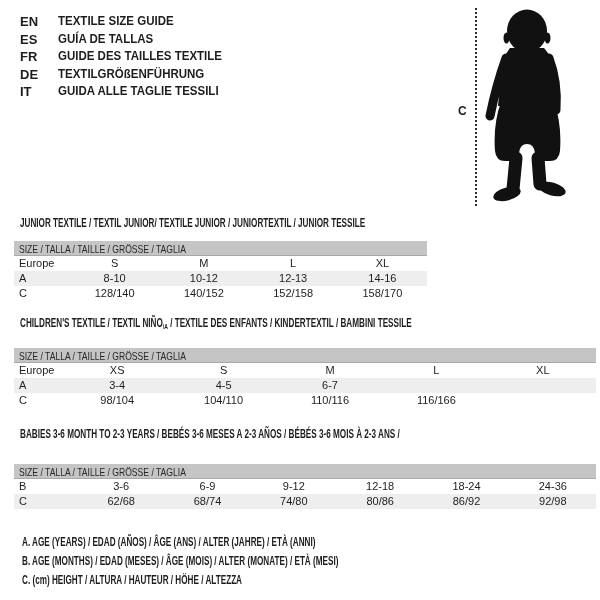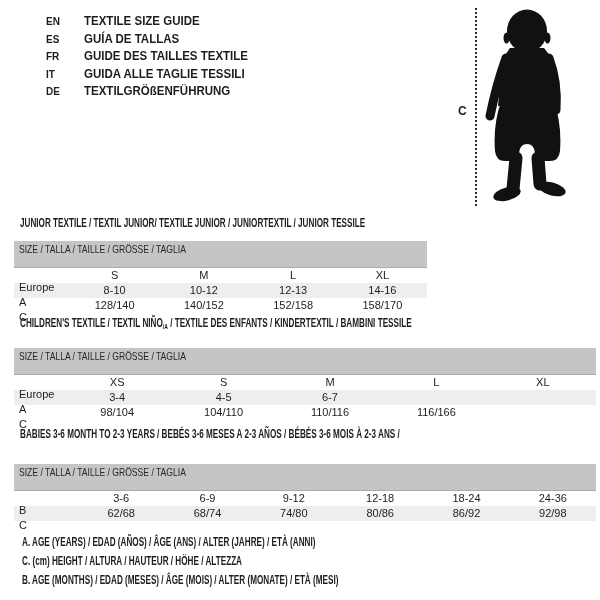--- a/index.html
+++ b/index.html
@@ -3,21 +3,21 @@
 <meta charset="utf-8">
 <style>
   html,body{margin:0;padding:0;background:#fff;}
   .canvas{
     position:relative;width:600px;height:600px;background:#ffffff;
     font-family:"Liberation Sans",sans-serif;color:#1d1d1b;overflow:hidden;
   }
   
   .lang-block{position:absolute;left:20px;top:13px;}
   .lang-row{display:flex;line-height:17.5px;}
-  .lang-code{width:38px;font-size:10px;font-weight:bold;margin-left:26px;}
+  .lang-code{width:38px;font-size:13px;font-weight:bold;}
   .lang-title{font-size:12.5px;font-weight:bold;display:inline-block;
     transform:scaleX(0.92);transform-origin:0 50%;white-space:nowrap;}
   
   .figure{position:absolute;left:450px;top:6px;width:145px;height:202px;}
   .fig-line{position:absolute;left:25px;top:2px;height:198px;width:0;
     border-left:2px dotted #2a2a2a;}
   .fig-label{position:absolute;left:8px;top:98px;font-size:12px;font-weight:bold;}
   .fig-svg{position:absolute;left:30px;top:0;}
   
   .sec{position:absolute;left:14px;}
@@ -25,29 +25,29 @@
   #sec1{top:314px;width:582px;}
   #sec2{top:425px;width:582px;}
   .sec-heading{position:absolute;left:6px;top:0;text-align:right;}
   .heading-line{height:15px;line-height:15px;white-space:nowrap;}
   .heading-line .squeeze{font-size:12px;font-weight:bold;}
   .sub{font-size:7.5px;vertical-align:-2px;}
   .squeeze{display:inline-block;transform:scaleX(0.68);transform-origin:0 50%;
     white-space:nowrap;}
   .tbl{position:absolute;left:0;right:0;}
   #sec0 .tbl{top:27px;} #sec1 .tbl{top:34px;} #sec2 .tbl{top:39px;}
-  .size-bar{background:#c5c5c5;height:27px;line-height:13px;padding-left:5px;
+  .size-bar{background:#c5c5c5;height:15px;line-height:13px;padding-left:5px;
     border-bottom:1px solid #a9a9a9;box-sizing:border-box;}
   .size-bar .squeeze{font-size:11px;transform:scaleX(0.78);color:#262626;}
   .trow{display:grid;height:15px;line-height:15px;font-size:11px;}
   .trow.alt{background:#eeeeee;}
   #sec0 .trow{grid-template-columns:56px repeat(4,1fr);}
   #sec1 .trow{grid-template-columns:50px repeat(5,1fr);}
   #sec2 .trow{grid-template-columns:64px repeat(6,1fr);}
-  .rlabel{padding-left:5px;text-align:left;margin-top:12px;}
+  .rlabel{padding-left:5px;text-align:left;}
   .cell{text-align:center;}
   
   .notes{position:absolute;left:22px;top:531px;}
   .note-line{height:19px;line-height:19px;white-space:nowrap;}
   .note-line .squeeze{font-size:12px;font-weight:bold;}
 </style>
 </head>
 <body>
 
 <div class="canvas">
@@ -59,26 +59,26 @@
       </div>
       <div class="lang-row">
         <span class="lang-code">ES</span>
         <span class="lang-title">GUÍA DE TALLAS</span>
       </div>
       <div class="lang-row">
         <span class="lang-code">FR</span>
         <span class="lang-title">GUIDE DES TAILLES TEXTILE</span>
       </div>
       <div class="lang-row">
+        <span class="lang-code">DE</span>
+        <span class="lang-title">TEXTILGRÖßENFÜHRUNG</span>
+      </div>
+      <div class="lang-row">
         <span class="lang-code">IT</span>
         <span class="lang-title">GUIDA ALLE TAGLIE TESSILI</span>
-      </div>
-      <div class="lang-row">
-        <span class="lang-code">DE</span>
-        <span class="lang-title">TEXTILGRÖßENFÜHRUNG</span>
       </div>
     </div>
 
   <div class="figure">
     <span class="fig-label">C</span>
     <div class="fig-line"></div>
     <svg class="fig-svg" width="95" height="200" viewBox="0 0 95 200">
       <g fill="#111111" stroke="none">
         <ellipse cx="47" cy="25" rx="20" ry="21.5"></ellipse>
         <ellipse cx="26.5" cy="32" rx="3" ry="5.5"></ellipse>
@@ -179,17 +179,17 @@
           <span class="cell">74/80</span>
           <span class="cell">80/86</span>
           <span class="cell">86/92</span>
           <span class="cell">92/98</span>
         </div>
       </div>
     </section>
 
   <div class="notes" id="notes">
       <div class="note-line"><span class="squeeze">A. AGE (YEARS) / EDAD (AÑOS) / ÂGE (ANS) / ALTER (JAHRE) / ETÀ (ANNI)</span></div>
+      <div class="note-line"><span class="squeeze">B. AGE (MONTHS) / EDAD (MESES) / ÂGE (MOIS) / ALTER (MONATE) / ETÀ (MESI)</span></div>
       <div class="note-line"><span class="squeeze">C. (cm) HEIGHT / ALTURA / HAUTEUR / HÖHE / ALTEZZA</span></div>
-      <div class="note-line"><span class="squeeze">B. AGE (MONTHS) / EDAD (MESES) / ÂGE (MOIS) / ALTER (MONATE) / ETÀ (MESI)</span></div>
     </div>
 
 </div>
 
 </body></html>

